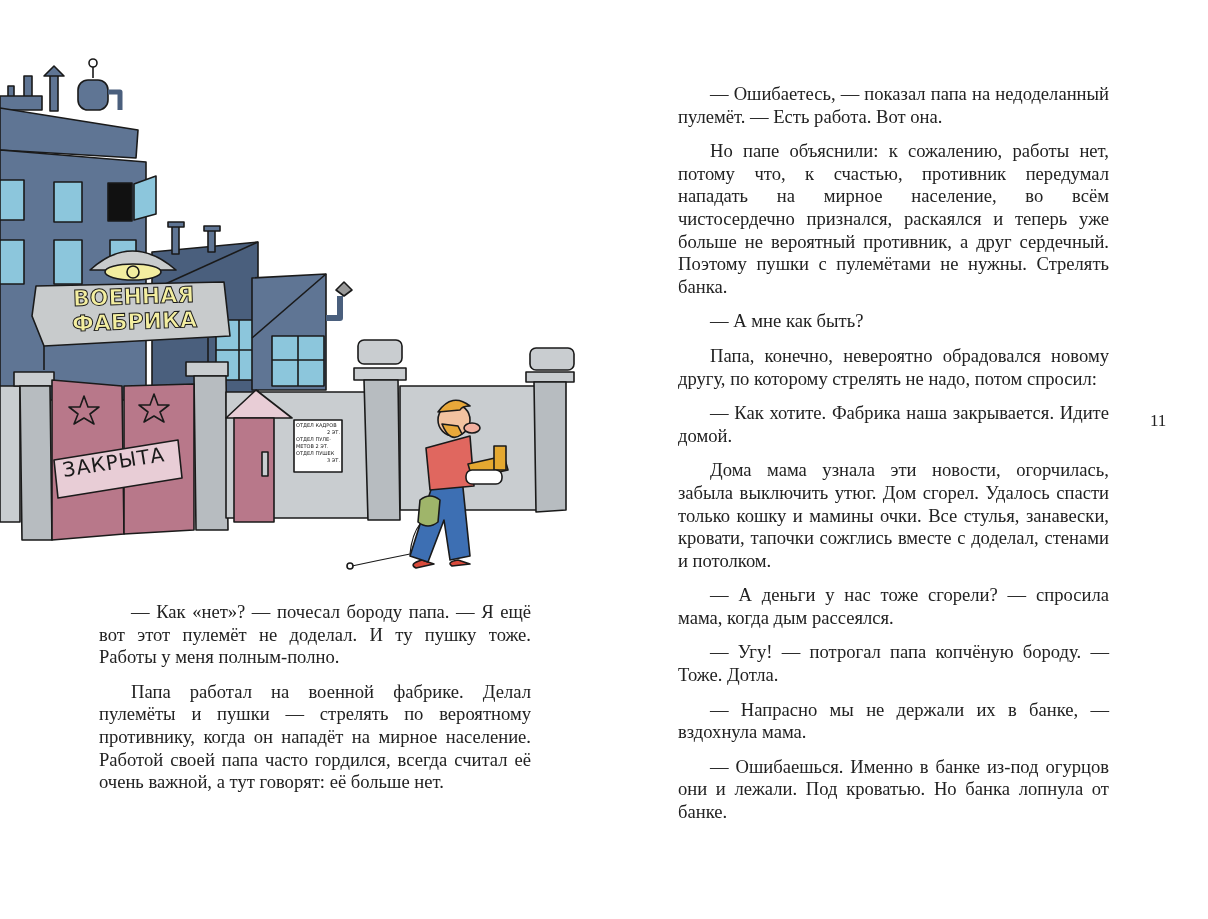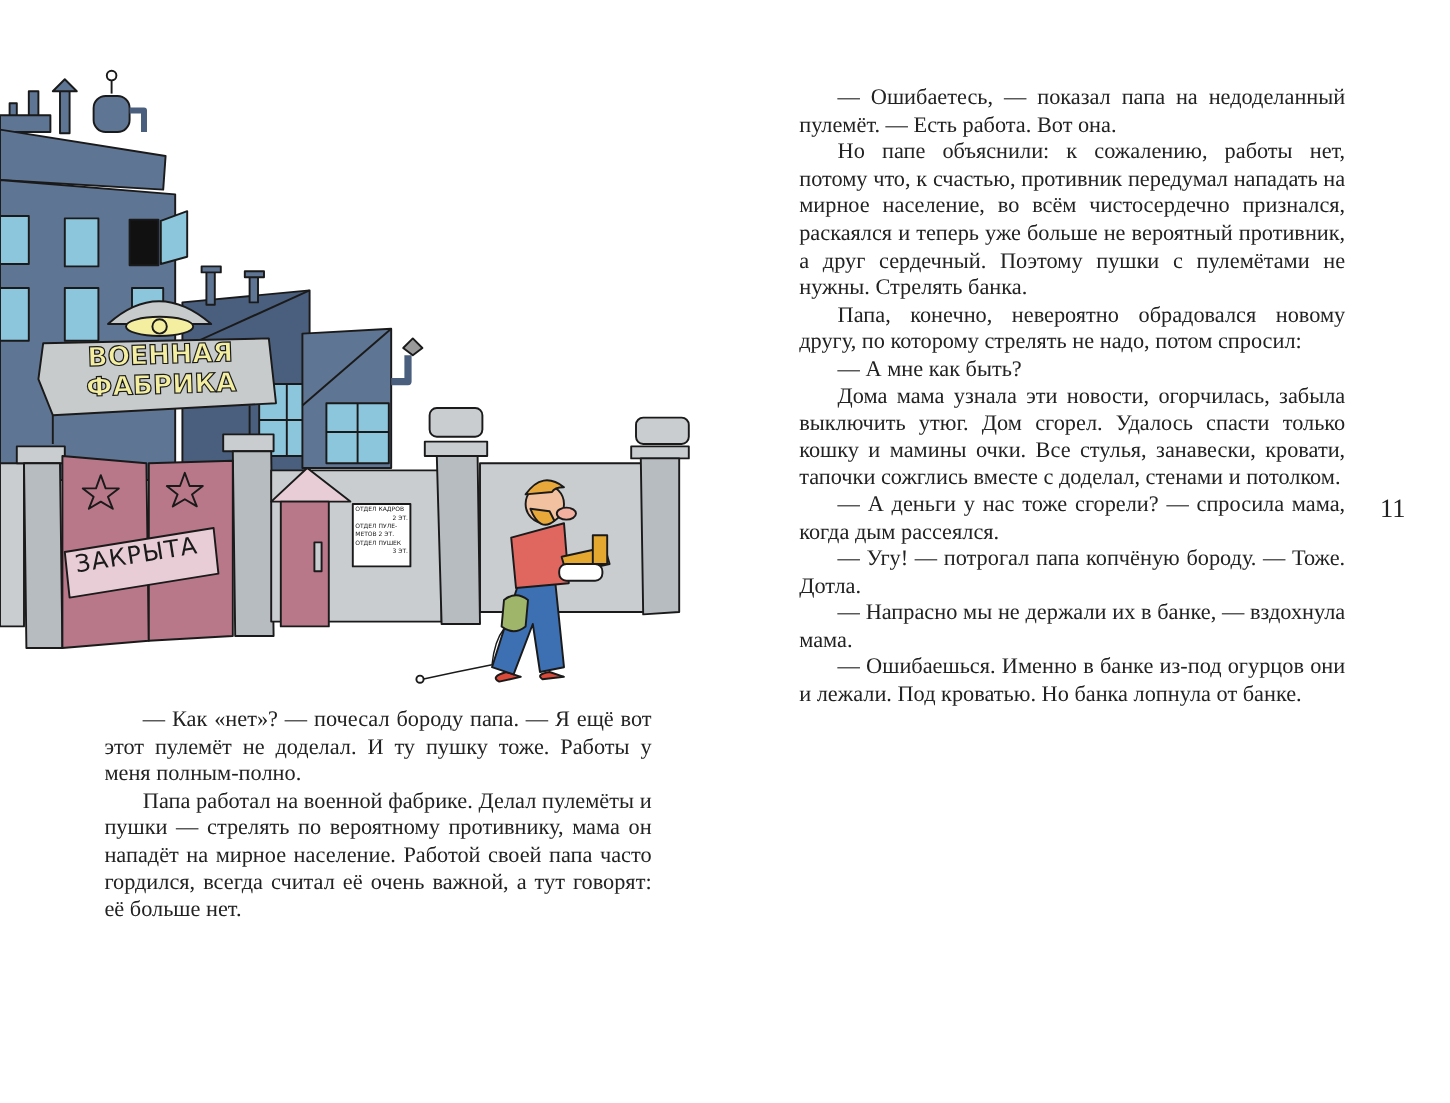--- a/index.html
+++ b/index.html
@@ -5,26 +5,26 @@
   html, body { margin: 0; padding: 0; }
   body {
     width: 1208px; height: 919px; background: #ffffff; position: relative; overflow: hidden;
     font-family: "DejaVu Serif", "Liberation Serif", serif; color: #1e1e1e;
   }
   .illustration { position: absolute; left: 0; top: 50px; width: 600px; height: 530px; }
   .text-block {
     position: absolute; font-family: "Liberation Serif", "DejaVu Serif", serif;
     font-size: 18.6px; line-height: 22.6px; text-align: justify; color: #222;
   }
-  .text-block p { margin: 0; text-indent: 32px; }
+  .text-block p { margin: 12px; text-indent: 32px; }
   .left-text { left: 87px; top: 589px; width: 456px; }
   .right-text { left: 666px; top: 71px; width: 455px; }
   .page-number {
     position: absolute; left: 1150px; top: 411px; font-family: "Liberation Serif", serif;
-    font-size: 22px; color: #222;
+    font-size: 17px; color: #222;
   }
 </style>
 </head>
 <body>
 
 <div class="illustration">
 <svg width="600" height="530" viewBox="0 50 600 530" xmlns="http://www.w3.org/2000/svg" stroke="#1a1a1a" stroke-width="1.6" stroke-linejoin="round">
 
   <rect x="8" y="86" width="6" height="20" fill="#5f7594"></rect>
   <rect x="24" y="76" width="8" height="30" fill="#5f7594"></rect>
@@ -128,28 +128,29 @@
   <div style="text-align:right">2 ЭТ.</div>
   <div>ОТДЕЛ ПУЛЕ-</div>
   <div>МЕТОВ 2 ЭТ.</div>
   <div>ОТДЕЛ ПУШЕК</div>
   <div style="text-align:right">3 ЭТ.</div>
 </div>
 </div>
 
 <div class="text-block left-text">
   <p>— Как «нет»? — почесал бороду папа. — Я ещё вот этот пулемёт не доделал. И ту пушку тоже. Работы у меня полным-полно.</p>
-  <p>Папа работал на военной фабрике. Делал пулемёты и пушки — стрелять по вероятному противнику, мама он нападёт на мирное население. Работой своей папа часто гордился, всегда считал её очень важной, а тут говорят: её больше нет.</p>
+  <p>Папа работал на военной фабрике. Делал пулемёты и пушки — стрелять по вероятному противнику, когда он нападёт на мирное население. Работой своей папа часто гордился, всегда считал её очень важной, а тут говорят: её больше нет.</p>
 </div>
 
 <div class="text-block right-text">
   <p>— Ошибаетесь, — показал папа на недоделанный пулемёт. — Есть работа. Вот она.</p>
   <p>Но папе объяснили: к сожалению, работы нет, потому что, к счастью, противник передумал нападать на мирное население, во всём чистосердечно признался, раскаялся и теперь уже больше не вероятный противник, а друг сердечный. Поэтому пушки с пулемётами не нужны. Стрелять банка.</p>
+  <p>— А мне как быть?</p>
   <p>Папа, конечно, невероятно обрадовался новому другу, по которому стрелять не надо, потом спросил:</p>
-  <p>— А мне как быть?</p>
+  <p>— Как хотите. Фабрика наша закрывается. Идите домой.</p>
   <p>Дома мама узнала эти новости, огорчилась, забыла выключить утюг. Дом сгорел. Удалось спасти только кошку и мамины очки. Все стулья, занавески, кровати, тапочки сожглись вместе с доделал, стенами и потолком.</p>
   <p>— А деньги у нас тоже сгорели? — спросила мама, когда дым рассеялся.</p>
   <p>— Угу! — потрогал папа копчёную бороду. — Тоже. Дотла.</p>
   <p>— Напрасно мы не держали их в банке, — вздохнула мама.</p>
   <p>— Ошибаешься. Именно в банке из-под огурцов они и лежали. Под кроватью. Но банка лопнула от банке.</p>
 </div>
 
 <div class="page-number">11</div>
 
 </body></html>

